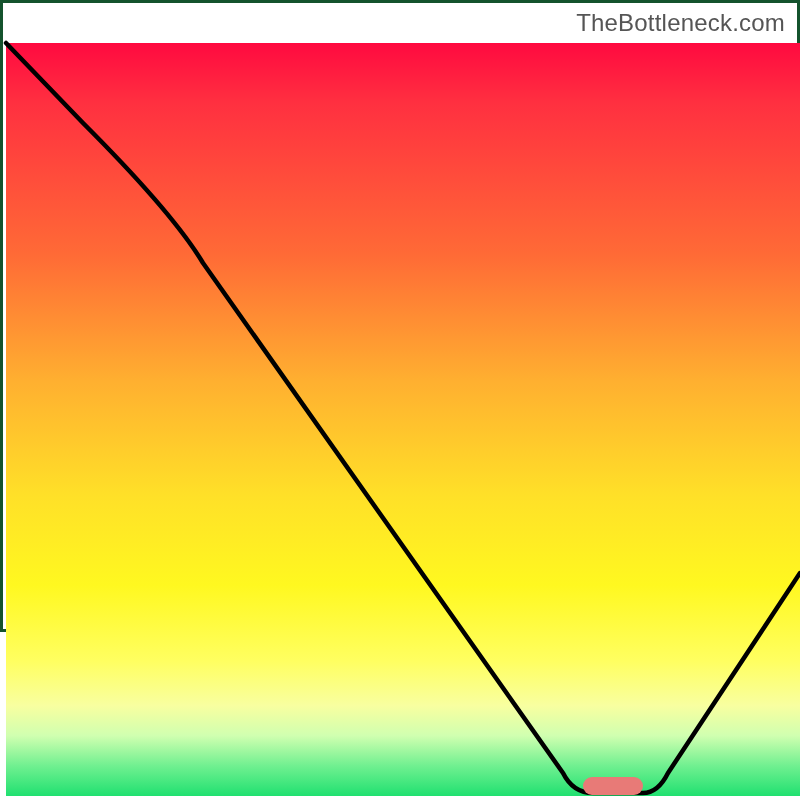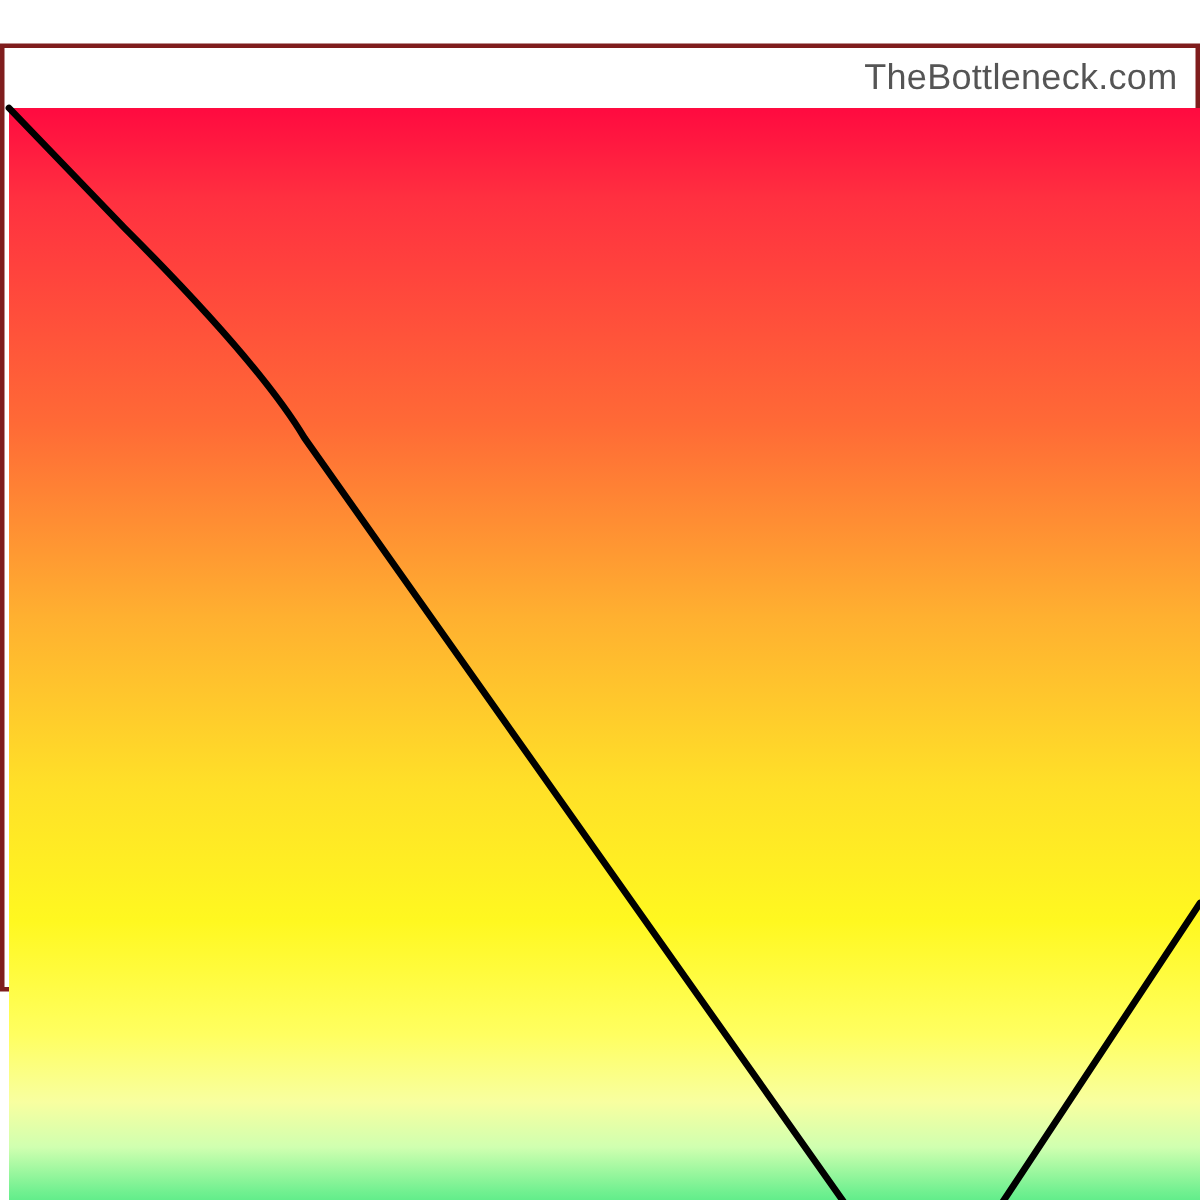--- a/index.html
+++ b/index.html
@@ -10,23 +10,22 @@
     position: relative;
     font-family: Arial, Helvetica, sans-serif;
   }
   .frame {
     position: absolute;
     left: 0;
     top: 0;
     width: 800px;
     height: 632px;
     box-sizing: border-box;
-    border: 3px solid #7f1d1d;
+    border: 3px solid #14532d;
     background: #fff;
-    margin-top: 29px;
   }
   .plot-area {
     position: absolute;
     left: 3px;
     top: 40px;
     width: 794px;
     height: 753px;
     background: linear-gradient(
       to bottom,
       #ff0a40 0%,

